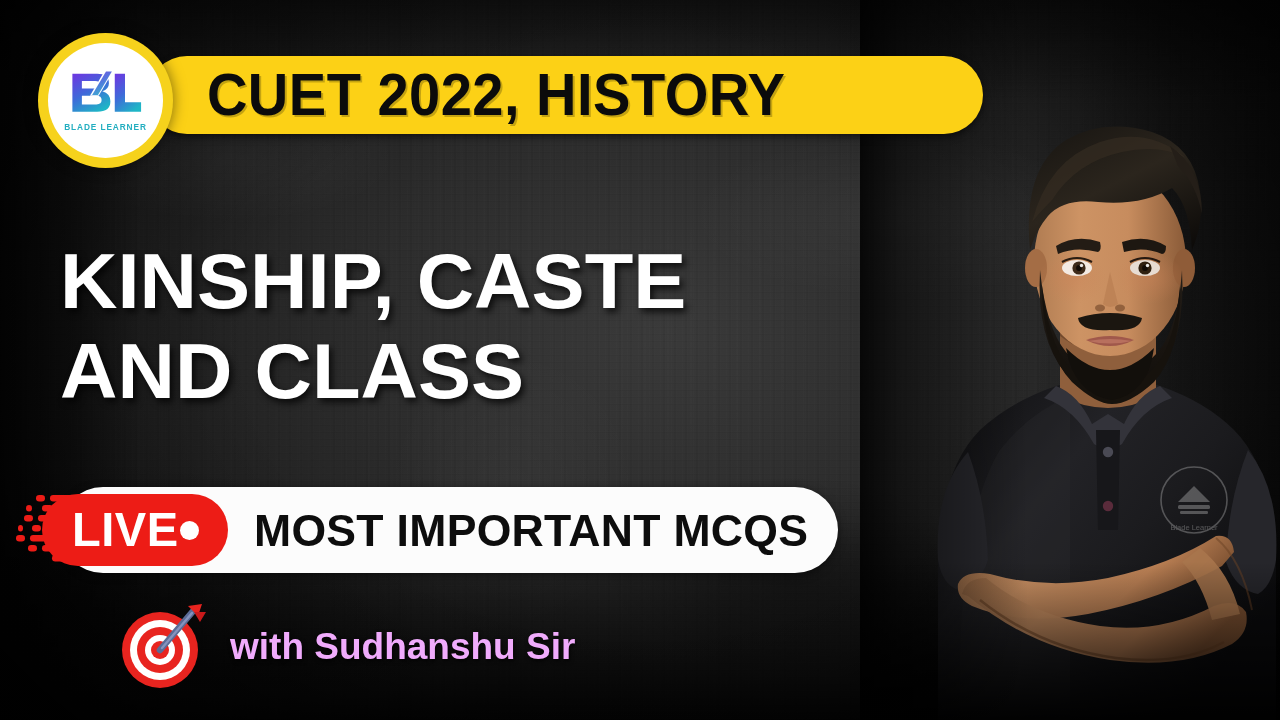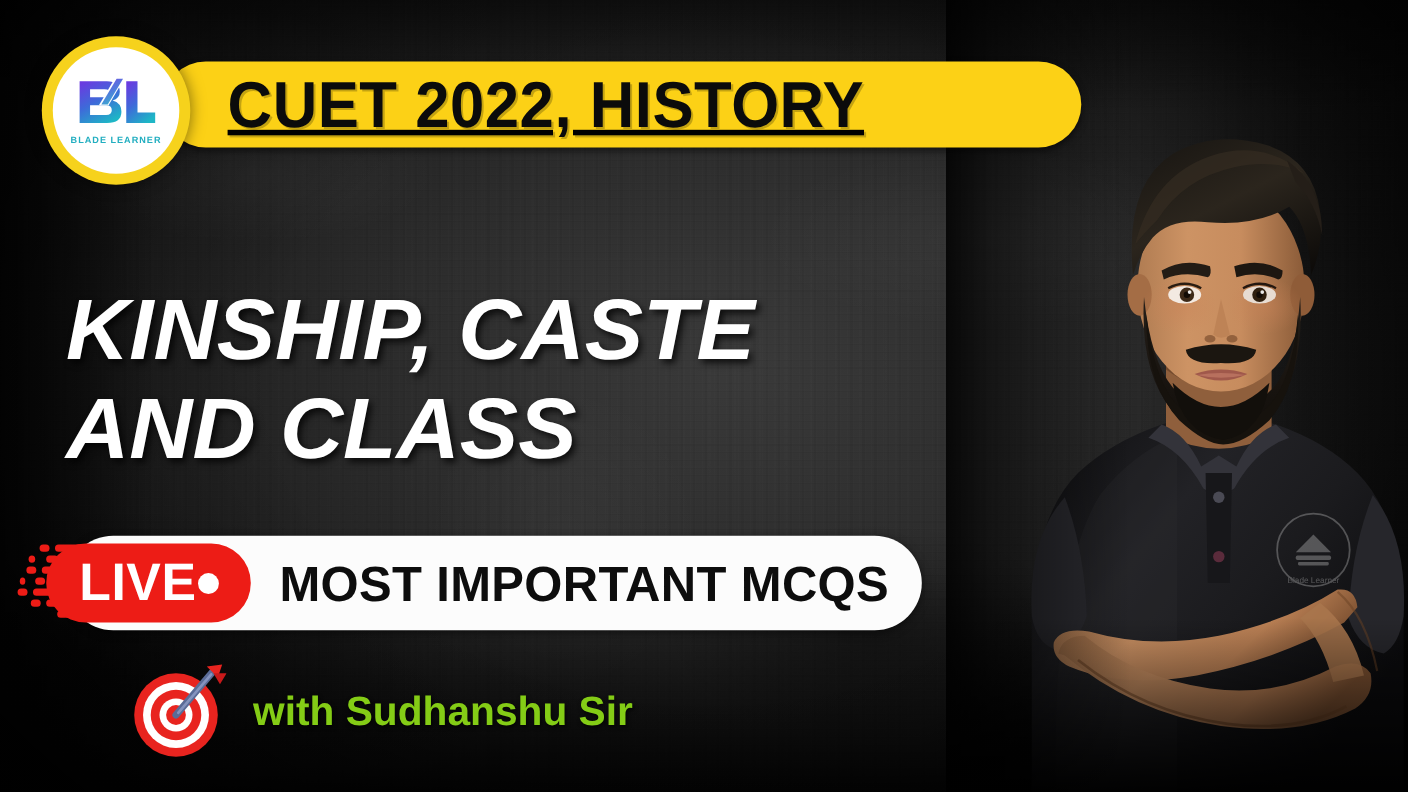--- a/index.html
+++ b/index.html
@@ -85,42 +85,40 @@
 
   
   #header-banner {
     position:absolute; left:148px; top:56px;
     width:835px; height:78px;
     background:#FCD116;
     border-radius:39px;
     z-index:6;
     display:flex; align-items:center;
     box-shadow:0 3px 7px rgba(0,0,0,.55);
-    text-decoration:underline;
   }
   #header-title {
     padding-left:62px;
     font-family:"Liberation Sans Narrow","Liberation Sans", sans-serif;
     font-weight:bold;
     font-size:59px;
     line-height:1;
     letter-spacing:.5px;
     color:#0b0b0b;
     transform:scaleX(0.95);
     transform-origin:left center;
     white-space:nowrap;
     text-shadow:2px 2px 0 rgba(0,0,0,.22);
   }
 
   
   #main-title {
-    position:absolute; left:60px; top:262px;
+    position:absolute; left:60px; top:244px;
     z-index:5;
     width:790px;
-    font-style:italic;
   }
   #main-title .tline {
     font-family:"Liberation Sans Narrow","Liberation Sans", sans-serif;
     font-weight:bold;
     font-size:78px;
     line-height:0.95;
     letter-spacing:0px;
     color:#FFFFFF;
     white-space:nowrap;
     text-shadow:3px 4px 7px rgba(0,0,0,.75);
@@ -184,21 +182,21 @@
     position:absolute; left:118px; top:600px;
     height:92px; z-index:5;
     display:flex; align-items:center; gap:24px;
   }
   #target-icon { width:88px; height:88px; display:block; flex:none; }
   #presenter-name {
     font-family:"Liberation Sans", sans-serif;
     font-weight:bold;
     font-size:37px;
     line-height:1;
-    color:#84cc16;
+    color:#f0abfc;
     white-space:nowrap;
     text-shadow:1px 2px 4px rgba(0,0,0,.8);
   }
 
   
   #presenter-photo {
     position:absolute; right:0; top:0;
     width:420px; height:720px;
     z-index:4;
     overflow:hidden;

